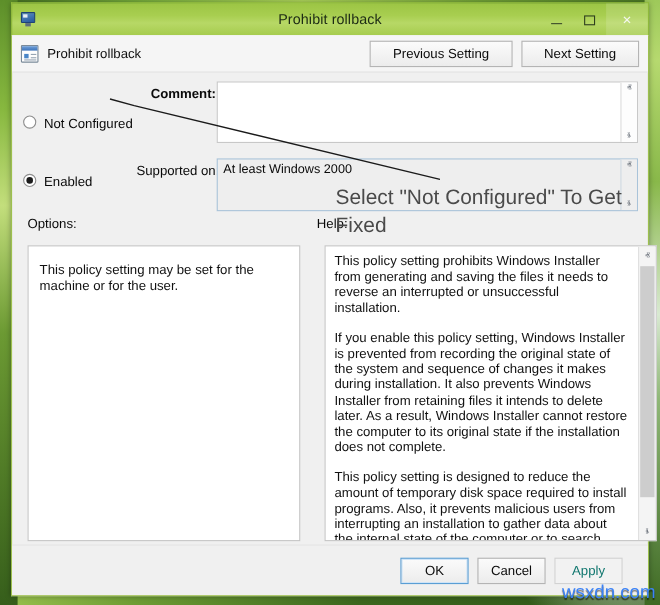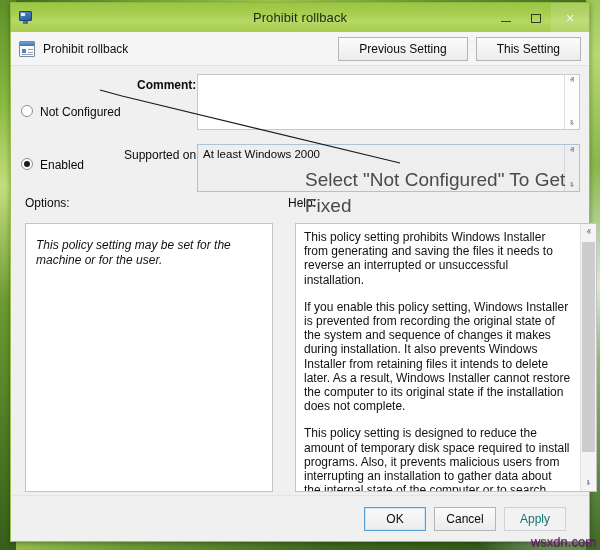--- a/index.html
+++ b/index.html
@@ -150,21 +150,21 @@
   .arw { font-size: 9px; color: #5f6670; line-height: 9px; }
 
   .panel-label-opt { left: 14px; top: 130px; }
   .panel-label-help { left: 277px; top: 130px; }
 
   .panel {
     position: absolute; top: 157px; height: 269px;
     background: #fff; border: 1px solid #c4c4c4;
     font-size: 12px; color: #111; overflow: hidden;
   }
-  .panel.options { left: 14px; width: 248px; font-style: italic; }
+  .panel.options { left: 14px; width: 248px; }
   .panel.help { left: 284px; width: 302px; }
   .opt-text { padding: 14px 10px 0 10px; line-height: 15px; }
   .help-text {
     padding: 6px 8px 0 8px; line-height: 14.2px;
     width: 283px;
   }
   .help-text p { margin: 0 0 13px 0; }
   .help-sb {
     position: absolute; right: 0; top: 0; bottom: 0; width: 16px;
     background: #f4f4f4; border-left: 1px solid #e0e0e0;
@@ -191,21 +191,21 @@
   
   .annot-svg { position: absolute; left: 0; top: 0; width: 600px; height: 550px; pointer-events: none; }
   .annot-text {
     position: absolute; left: 305px; top: 167px; width: 290px;
     font-size: 19px; color: #4a4a4a; line-height: 26px;
     font-family: "Liberation Sans", sans-serif;
     pointer-events: none;
   }
   .watermark {
     position: absolute; right: 4px; bottom: 1px;
-    font-size: 13px; color: #701a75;
+    font-size: 17px; color: #3b82f6;
     text-shadow: 0 1px 1px rgba(0,0,0,.55);
     font-family: "Liberation Sans", sans-serif;
   }
 </style>
 </head>
 <body>
 
 <div class="bg-streak"></div>
 <div class="bg-streak2"></div>
 
@@ -233,21 +233,21 @@
     <div class="header">
       <div class="hdr-icon">
         <div class="sq"></div>
           <div class="l1"></div>
           <div class="l2"></div>
           <div class="l3"></div>
       </div>
       <div class="hdr-title">Prohibit rollback</div>
       <div class="hdr-buttons">
         <div class="btn">Previous Setting</div>
-        <div class="btn">This Setting</div>
+        <div class="btn">Next Setting</div>
       </div>
     </div>
 
     <div class="body">
 
       <div class="radios">
         <div class="radio-row">
           <span class="radio"></span>
           <span class="radio-label">Not Configured</span>
         </div>

